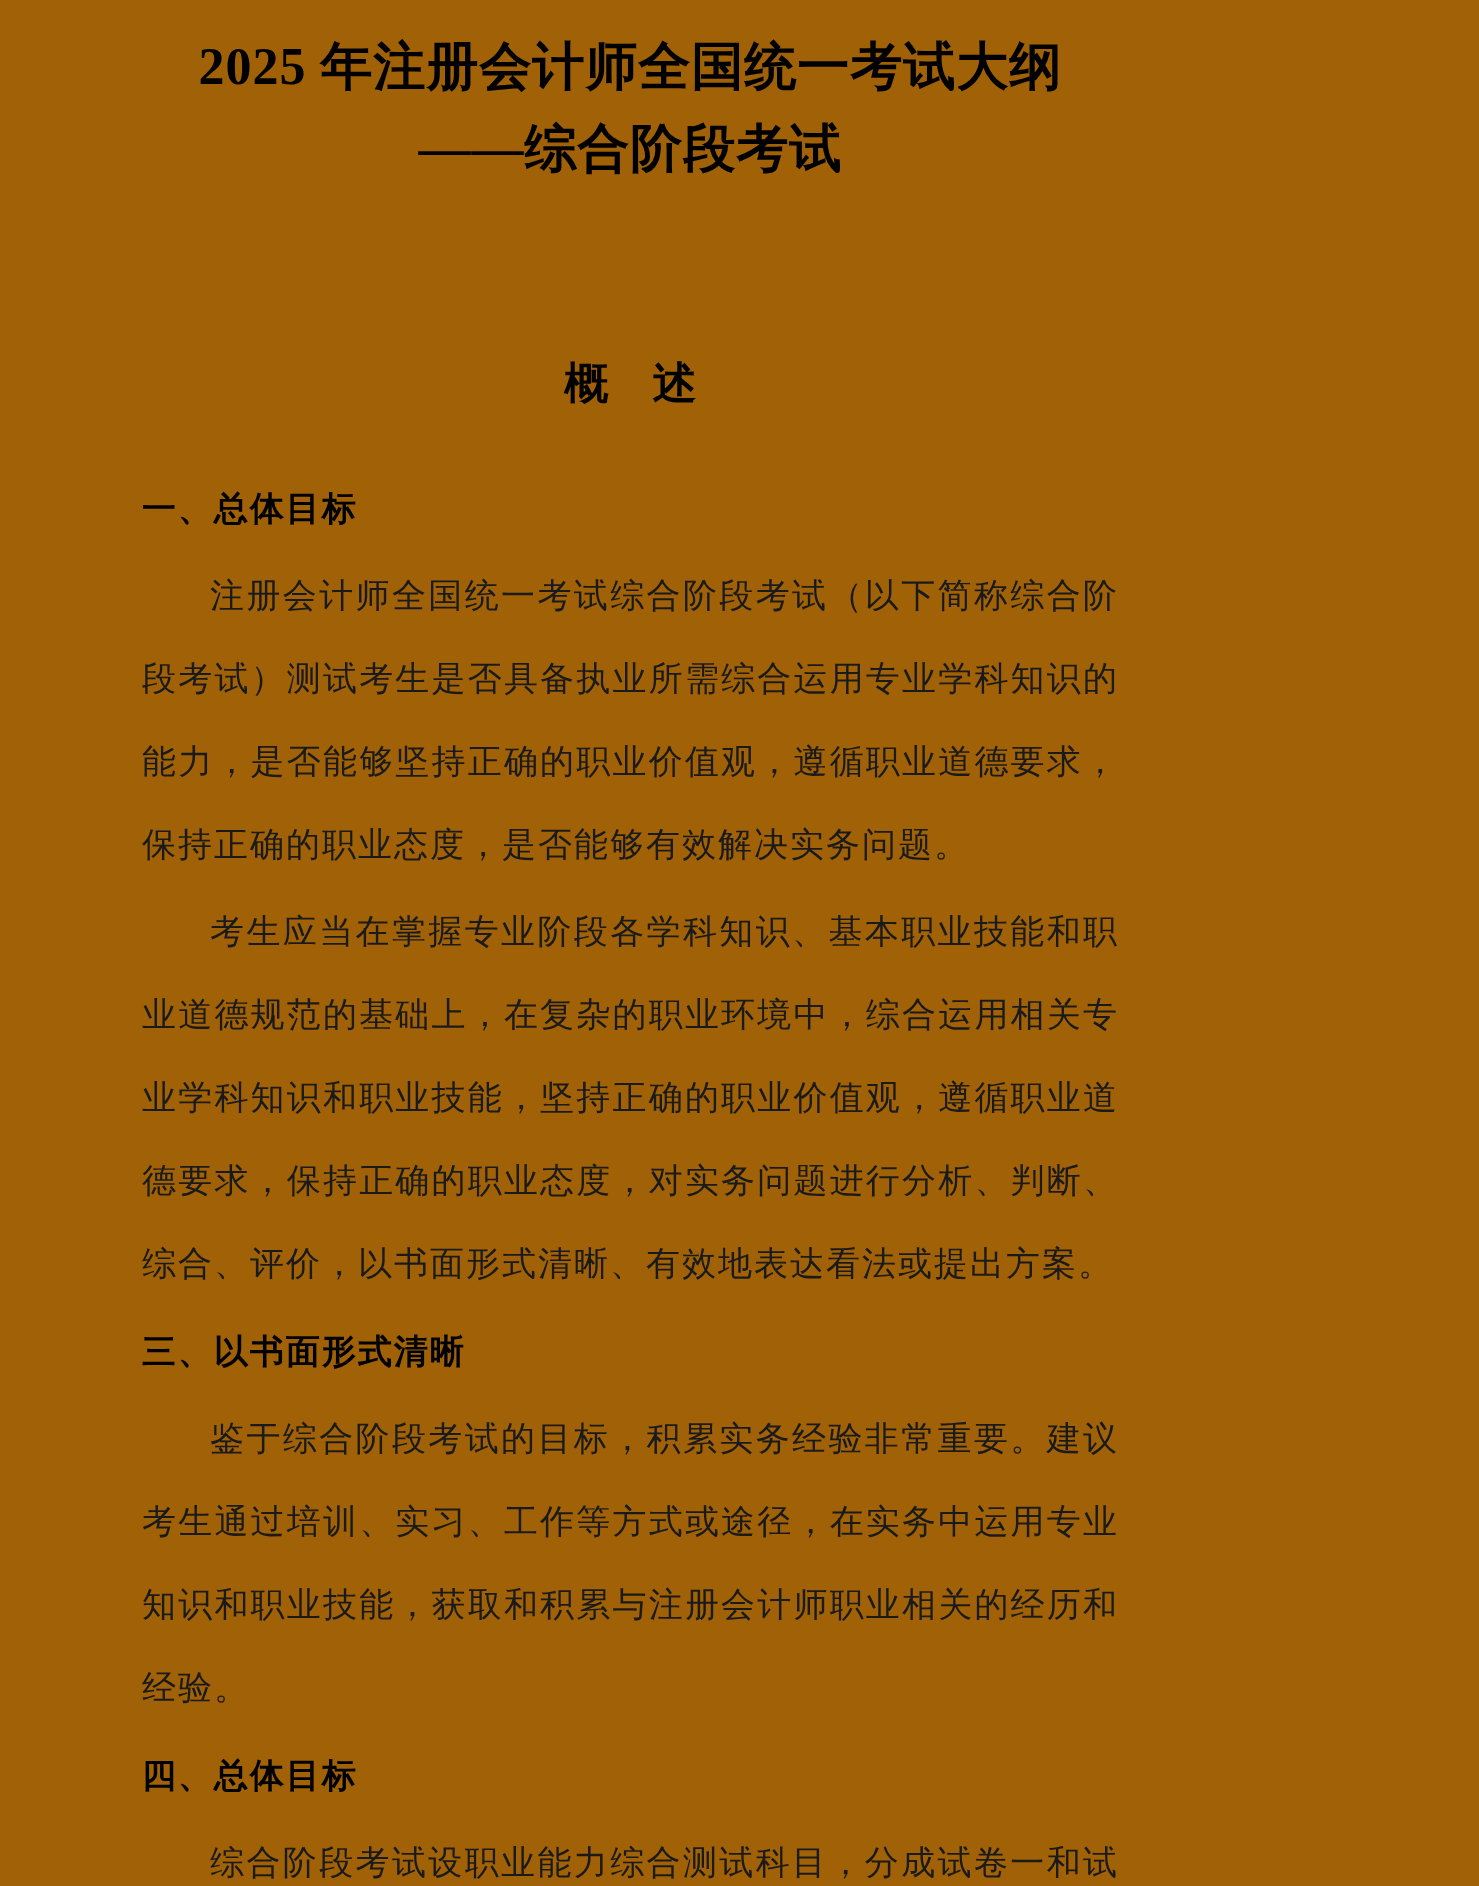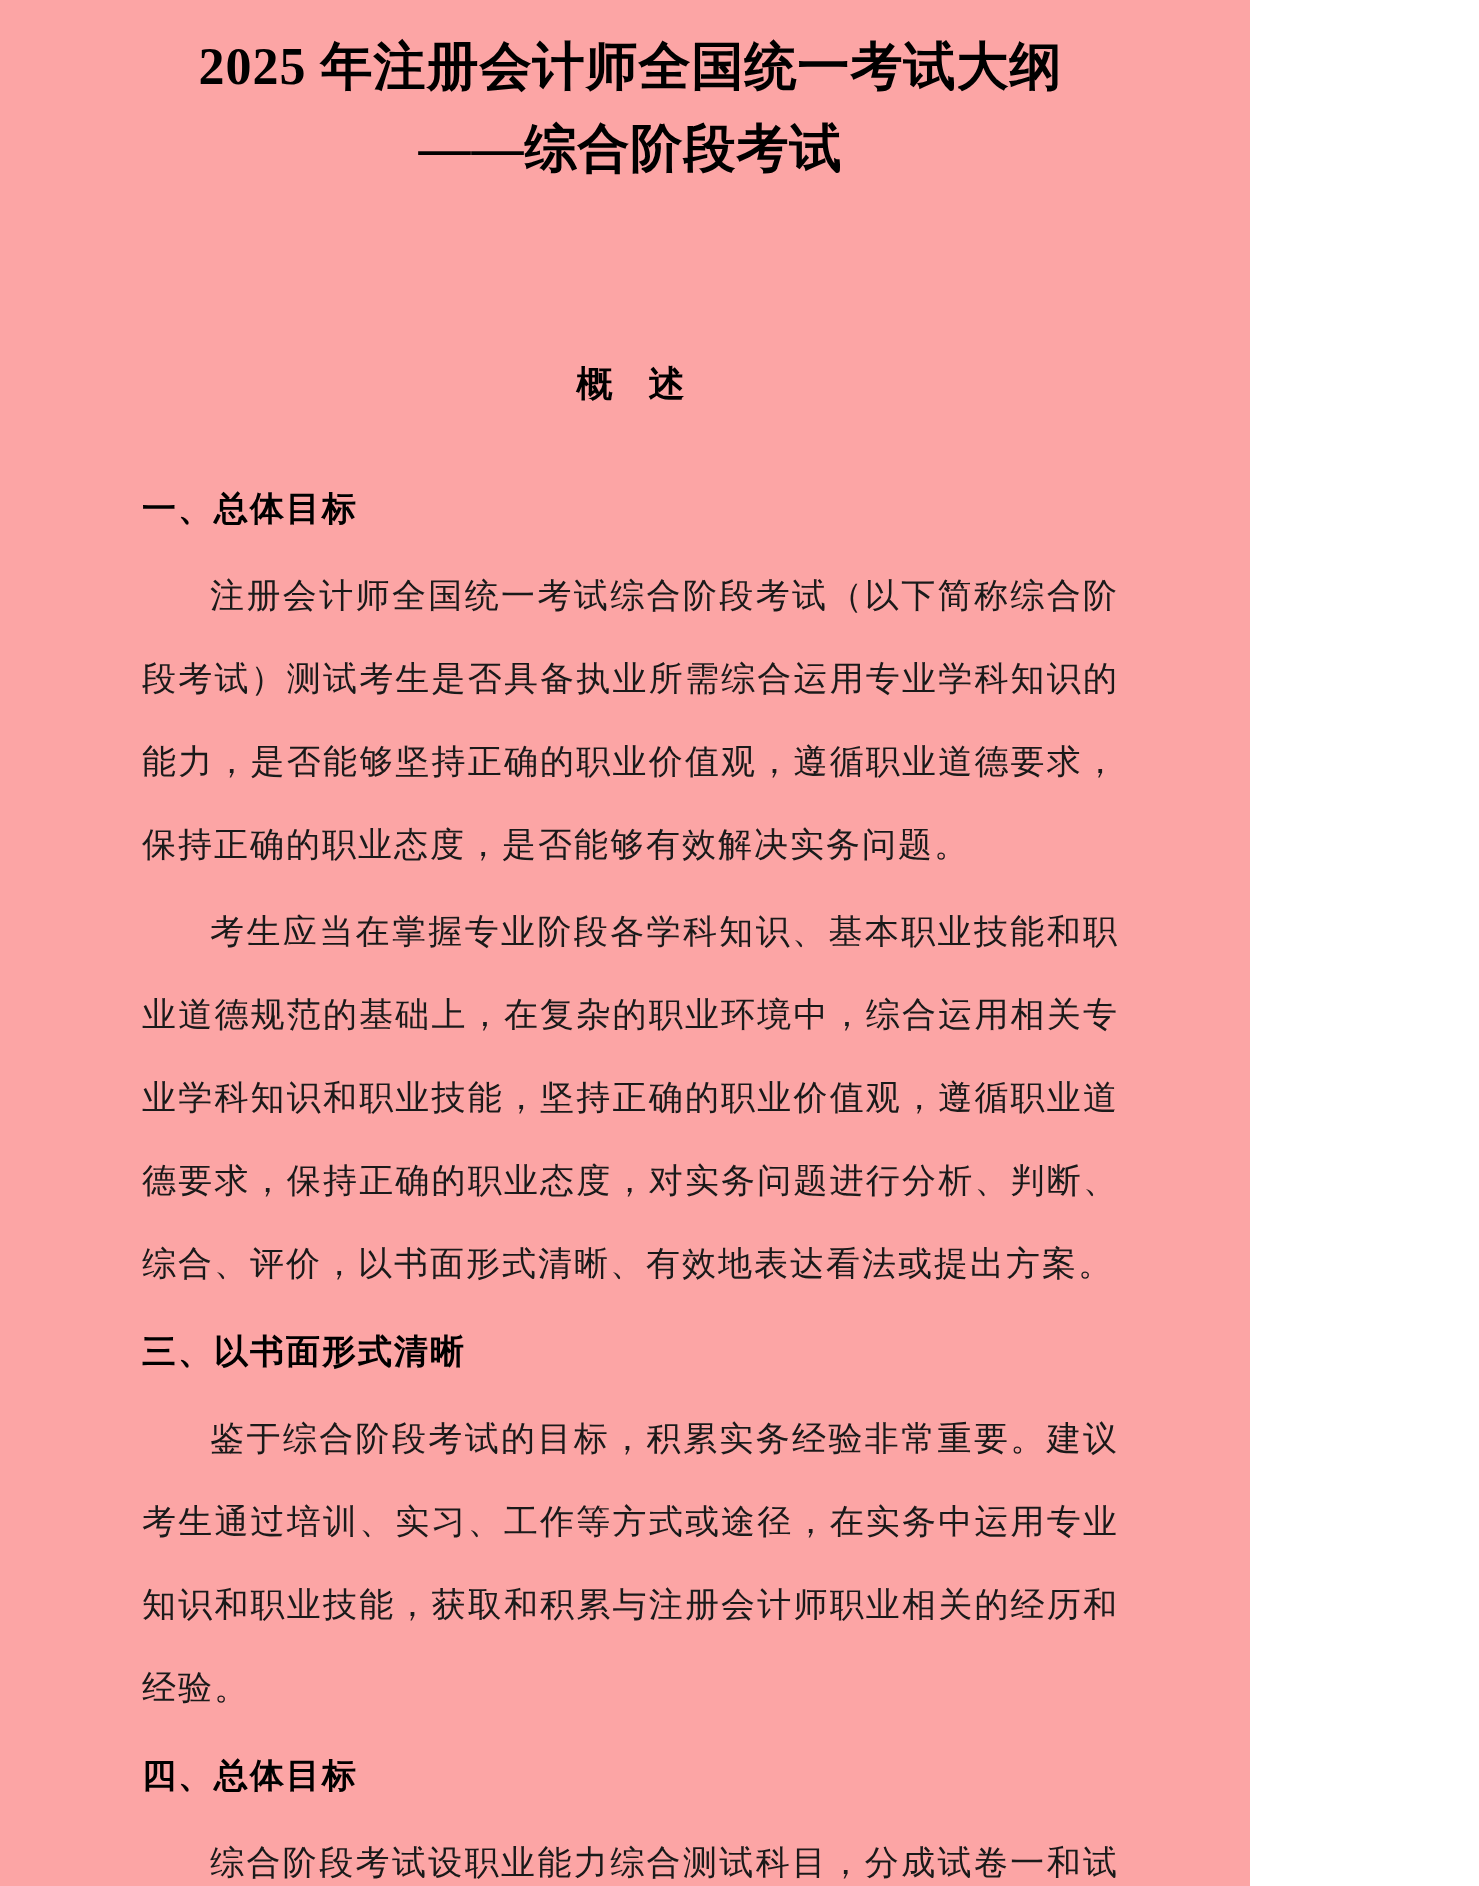--- a/index.html
+++ b/index.html
@@ -2,23 +2,23 @@
 <html><head>
 <meta charset="utf-8">
 <style>
   html, body {
     margin: 0;
     padding: 0;
     background: #ffffff;
   }
   .page {
     position: relative;
-    width: 1250px;
+    width: 1479px;
     height: 1886px;
-    background: #fca5a5;
+    background: #a16207;
     overflow: hidden;
     color: #111111;
   }
   .content {
     position: absolute;
     left: 138px;
     top: 0;
     width: 985px;
   }
   .doc-title {
@@ -31,21 +31,21 @@
     line-height: 82px;
     color: #000000;
     letter-spacing: 1px;
     white-space: pre-line;
   }
   .overview-heading {
     margin: 168px 0 0 0;
     text-align: center;
     font-family: "Liberation Serif", "DejaVu Serif", serif;
     font-weight: bold;
-    font-size: 36px;
+    font-size: 44px;
     line-height: 52px;
     color: #000000;
   }
   .sections {
     margin-top: 56px;
   }
   .section-heading {
     margin: 4px;
     font-family: "Liberation Sans", "DejaVu Sans", sans-serif;
     font-weight: bold;

